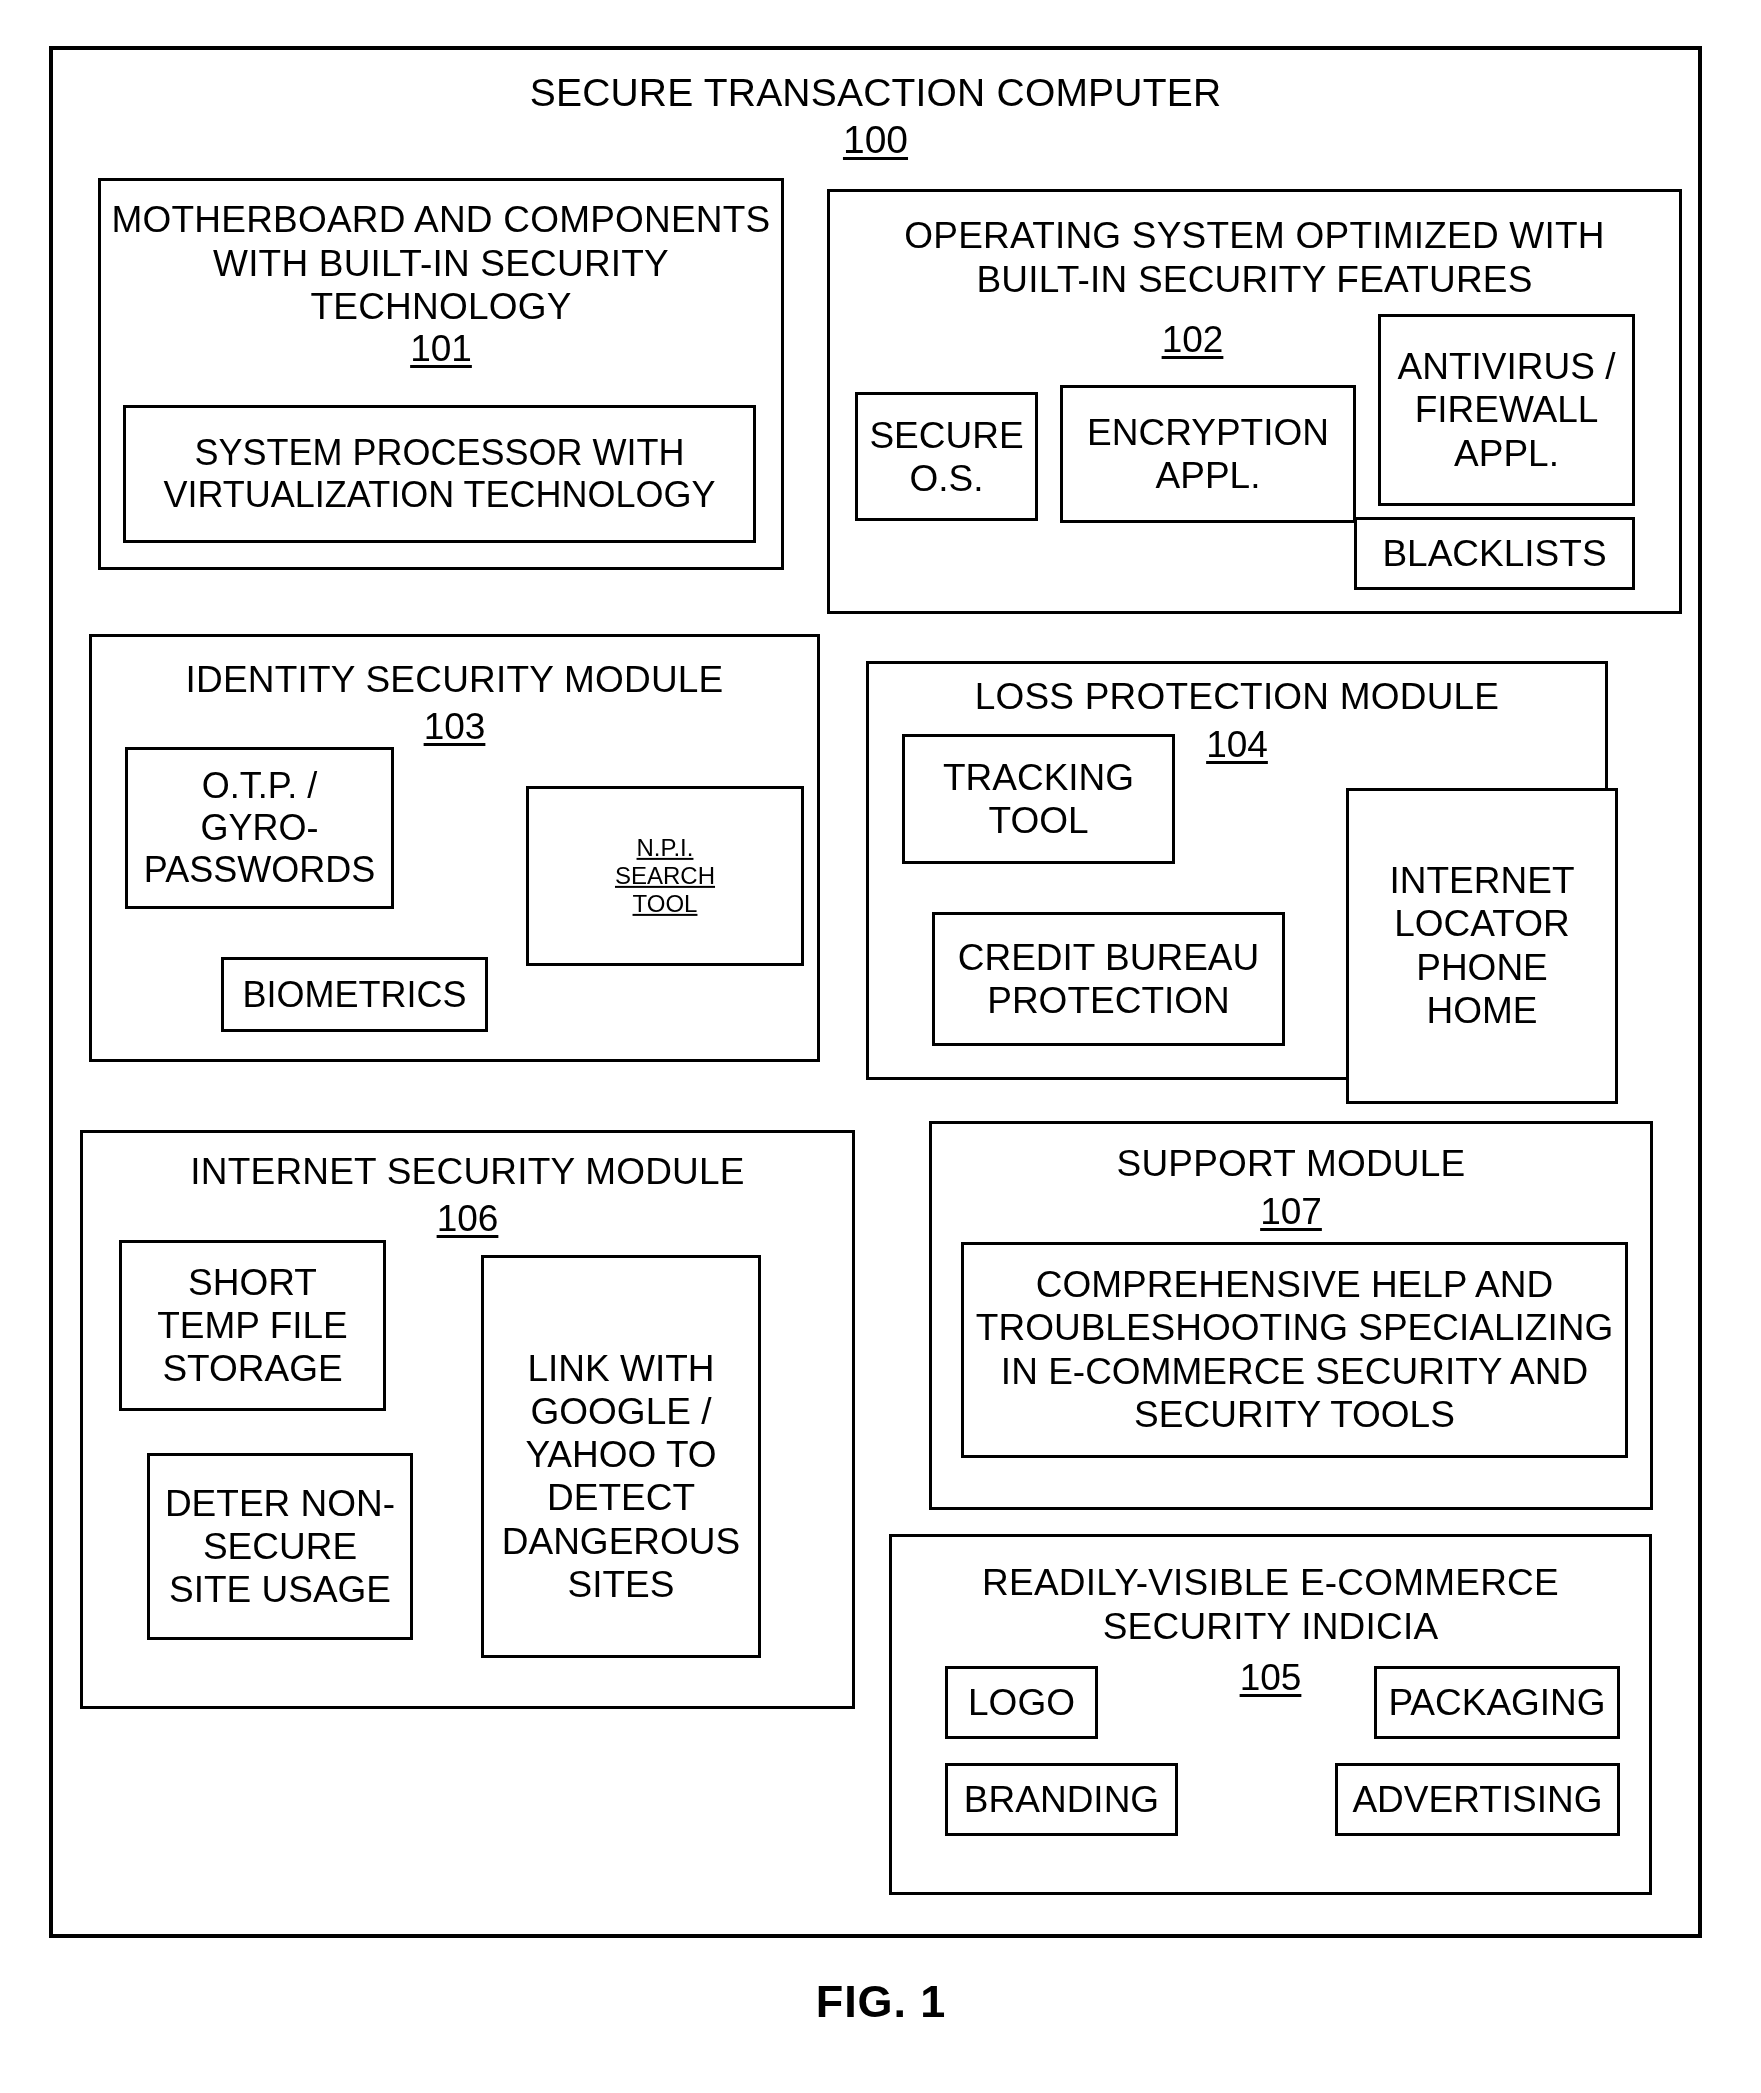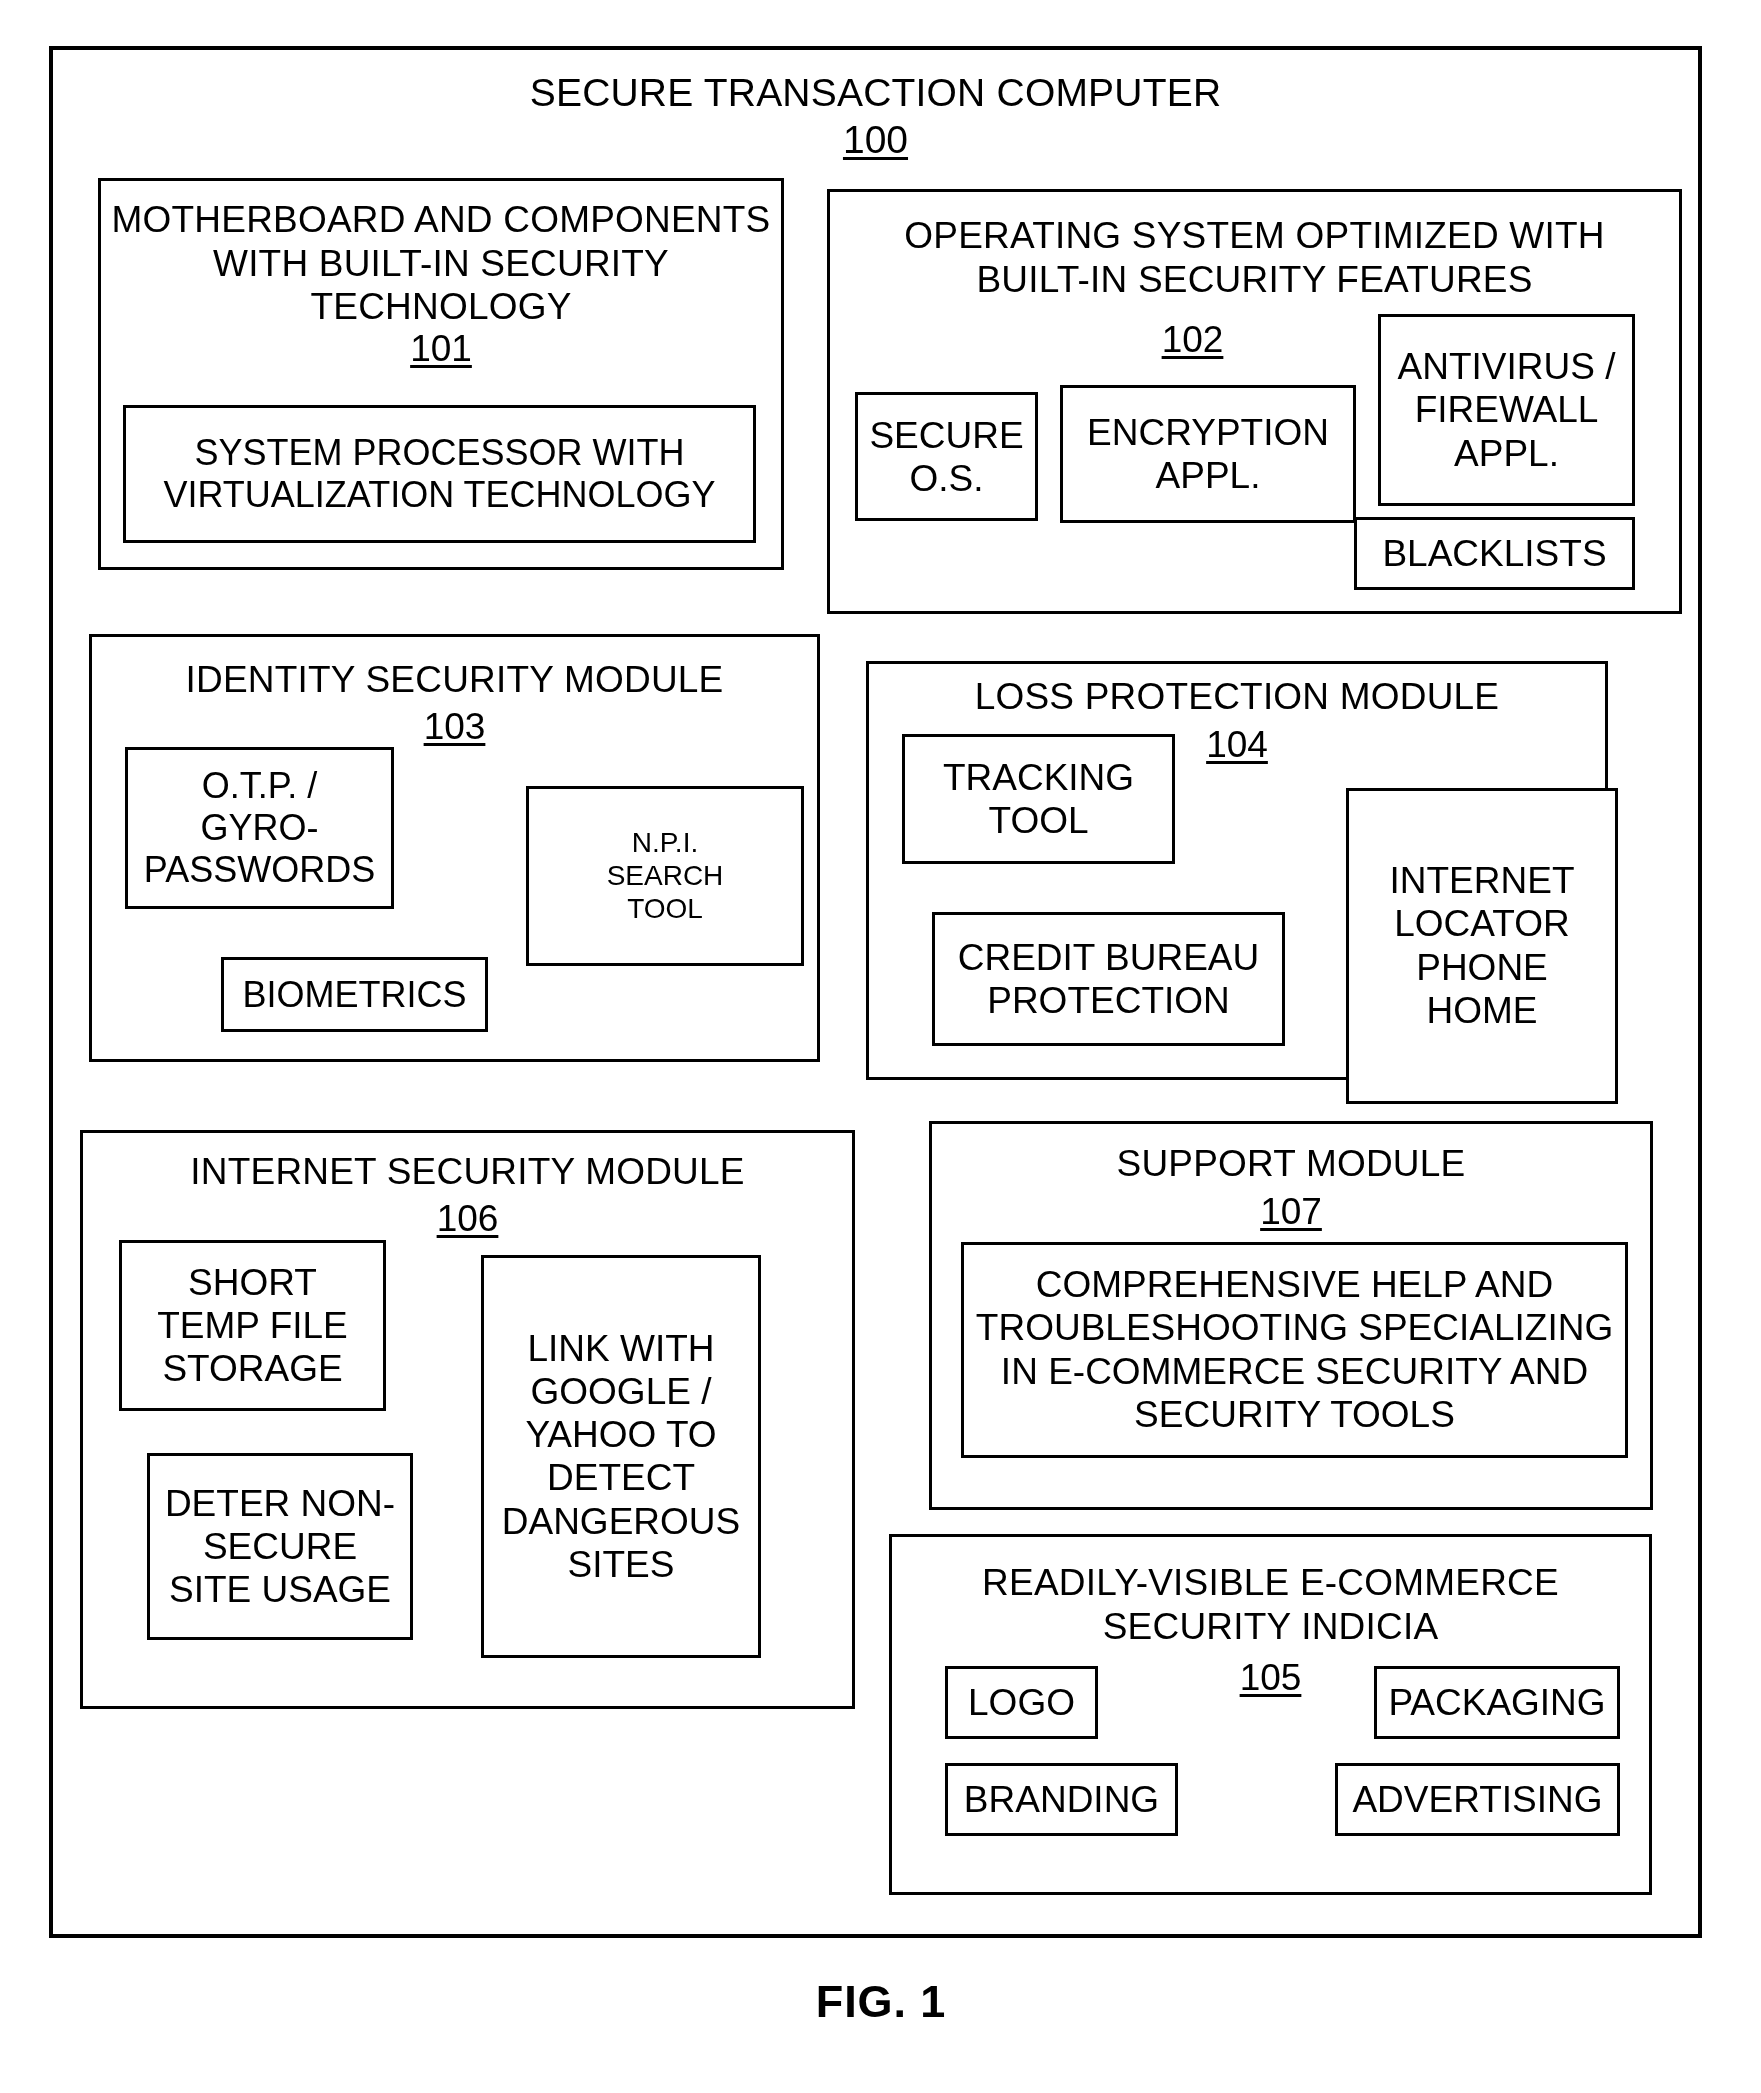--- a/index.html
+++ b/index.html
@@ -114,21 +114,21 @@
 <div class="ttl f42" style="left:89px; width:731px; top:658px; font-size:37px;">IDENTITY SECURITY MODULE</div>
 <div class="num f42" style="left:89px; width:731px; top:706px; font-size:37px;">103</div>
 
 <div class="bx" style="left:125px; top:747px; width:269px; height:162px;">
   <div class="leaf-label f40" style="font-size:36px;">O.T.P. /
 GYRO-
 PASSWORDS</div>
 </div>
 
 <div class="bx" style="left:526px; top:786px; width:278px; height:180px;">
-  <div class="leaf-label f40" style="font-size:28px;">N.P.I.
+  <div class="leaf-label f40" style="font-size:24px;text-decoration:underline;">N.P.I.
 SEARCH
 TOOL</div>
 </div>
 
 <div class="bx" style="left:221px; top:957px; width:267px; height:75px;">
   <div class="leaf-label f40" style="font-size:36px;">BIOMETRICS</div>
 </div>
 
 <div class="bx" style="left:866px; top:661px; width:742px; height:419px;"></div>
 
@@ -163,21 +163,21 @@
 STORAGE</div>
 </div>
 
 <div class="bx" style="left:147px; top:1453px; width:266px; height:187px;">
   <div class="leaf-label f40" style="font-size:37px;">DETER NON-
 SECURE
 SITE USAGE</div>
 </div>
 
 <div class="bx" style="left:481px; top:1255px; width:280px; height:403px;">
-  <div class="leaf-label f40" style="font-size:37px;">LINK WITH
+  <div class="leaf-label f40" style="font-size:37px;margin-top:20px;">LINK WITH
 GOOGLE /
 YAHOO TO
 DETECT
 DANGEROUS
 SITES</div>
 </div>
 
 <div class="bx" style="left:929px; top:1121px; width:724px; height:389px;"></div>
 
 <div class="ttl f42" style="left:929px; width:724px; top:1142px; font-size:37px;">SUPPORT MODULE</div>

